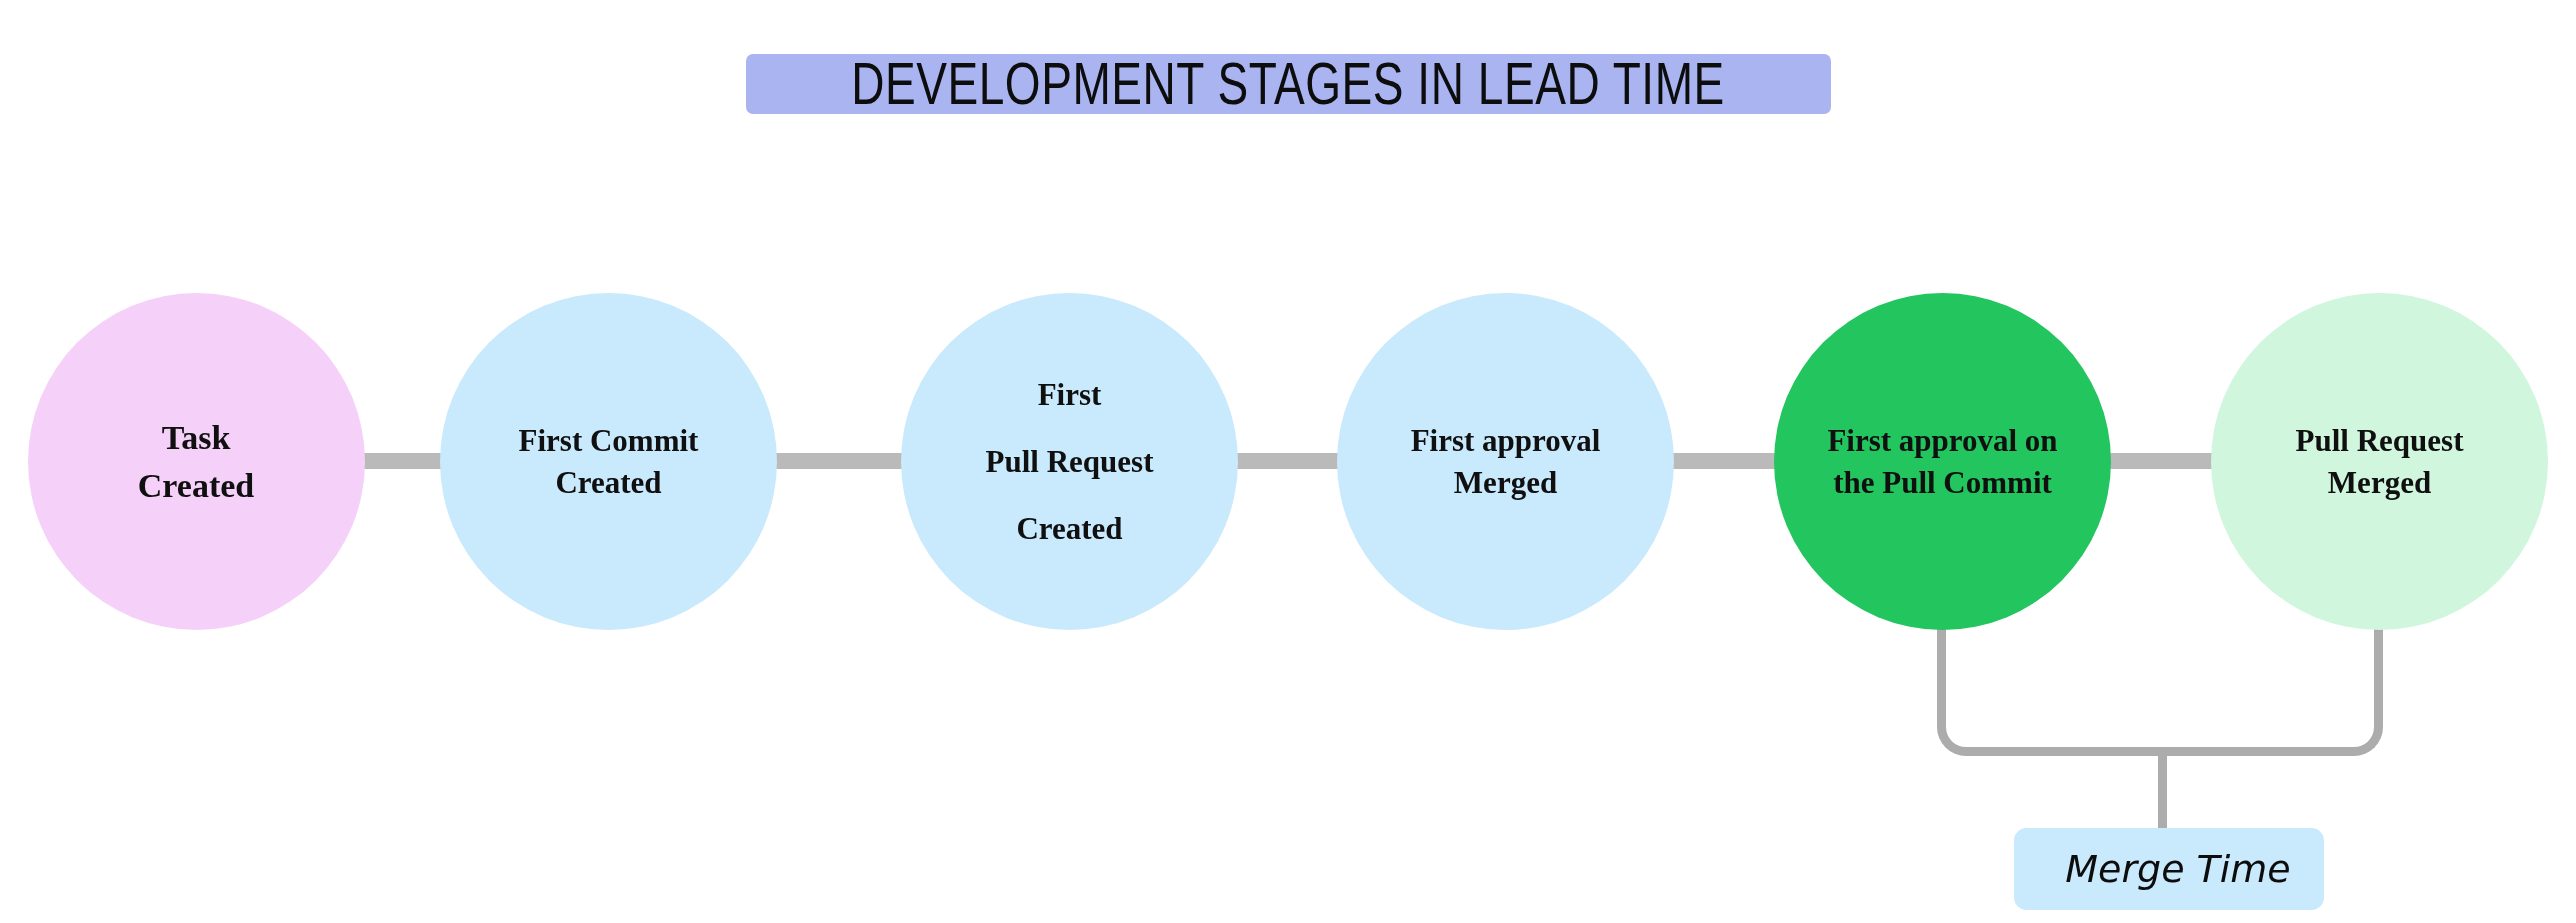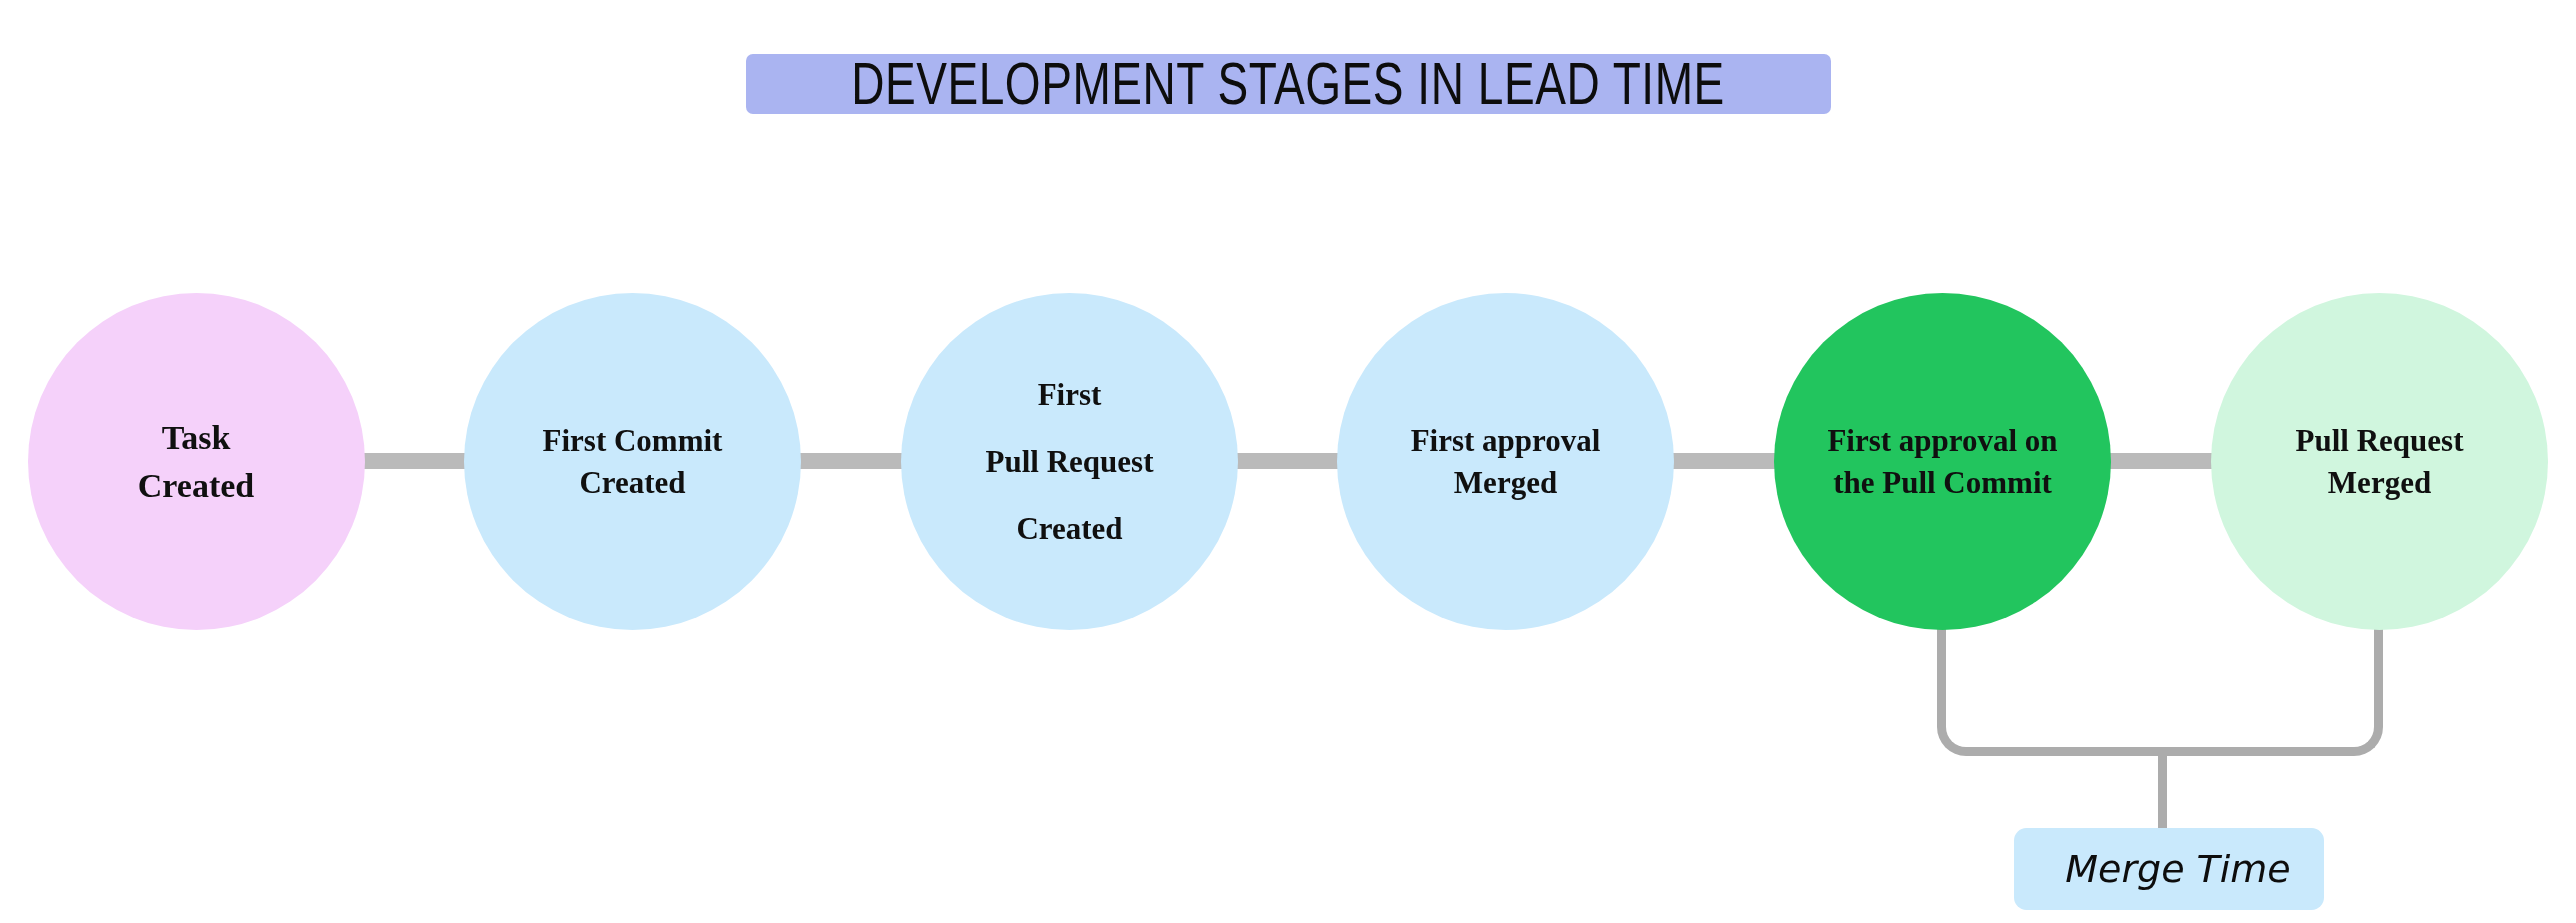--- a/index.html
+++ b/index.html
@@ -94,21 +94,21 @@
     font-weight: 700;
     font-size: 31px;
     line-height: 1.33;
     font-family: Liberation Serif, serif;
   }
   .stage-circle.first {
     font-size: 34px;
     line-height: 1.4;
   }
   .c1 { left: 27.5px;   }
-  .c2 { left: 464px;  }
+  .c2 { left: 440px;  }
   .c3 { left: 901px; }
   .c4 { left: 1337px; }
   .c5 { left: 1774px; }
   .c6 { left: 2211px; }
 
   
   .merge-time-label {
     position: absolute;
     left: 2014px;
     top: 828px;

